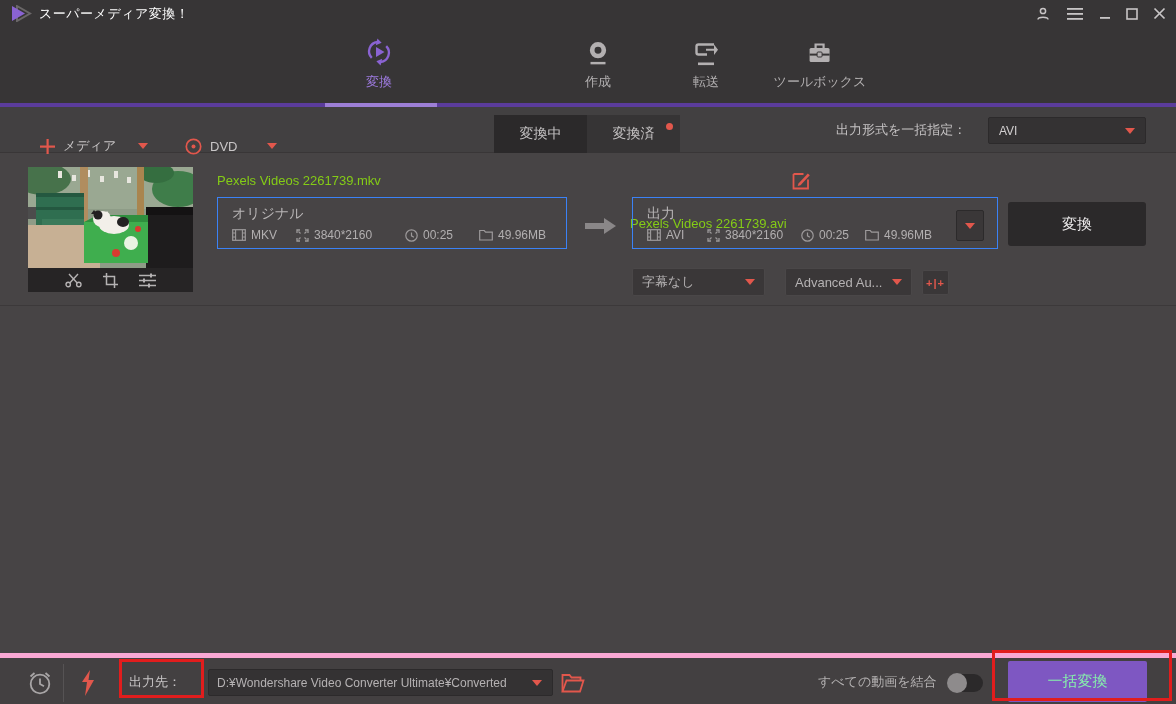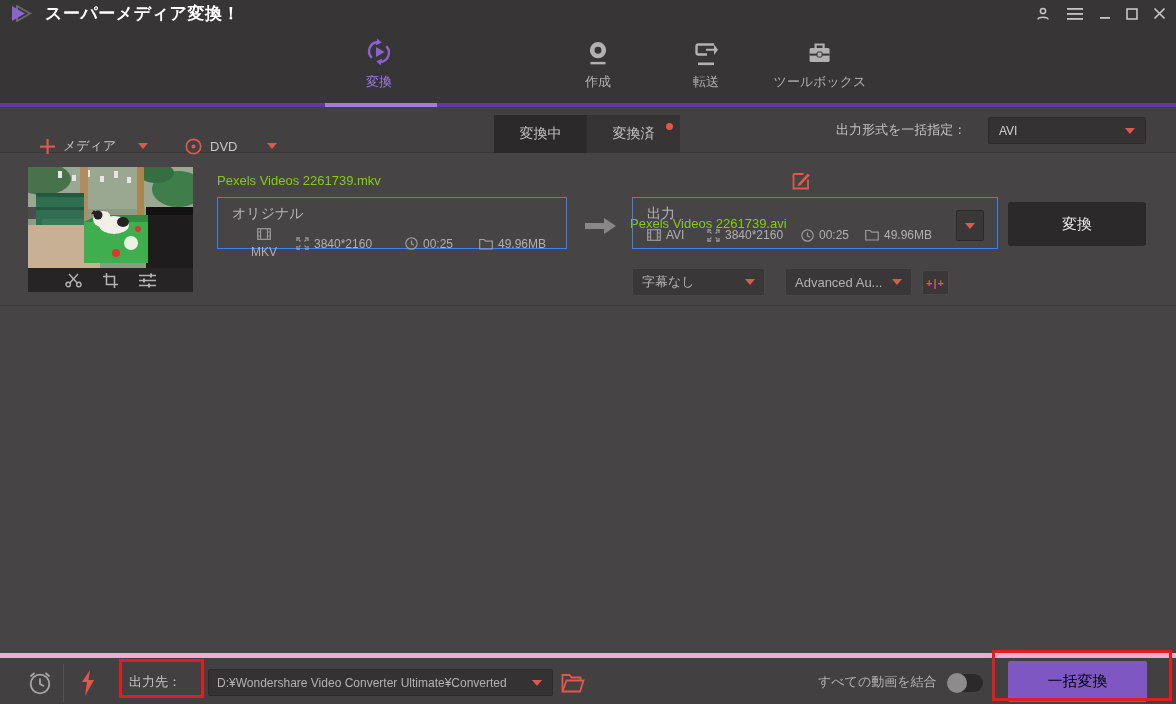--- a/index.html
+++ b/index.html
@@ -4,21 +4,21 @@
 <style>
   * { margin:0; padding:0; box-sizing:border-box; }
   body { background:#222; font-family:"Liberation Sans", sans-serif; }
   .app { position:relative; width:1176px; height:704px; background:#474445; overflow:hidden;
          font-family:"Liberation Sans", sans-serif; }
 
   
   .titlebar { position:absolute; top:0; left:0; right:0; height:27px; background:#373536;
               display:flex; align-items:center; }
   .logo { margin-left:10px; width:22px; height:17px; }
-  .app-title { margin-left:13px; color:#fff; font-size:17px; font-weight:bold; letter-spacing:.5px; }
+  .app-title { margin-left:7px; color:#fff; font-size:13px; font-weight:normal; letter-spacing:.5px; }
   .win-controls { position:absolute; right:10px; top:0; height:27px; display:flex; align-items:center; gap:15px; }
   .win-controls svg { display:block; }
 
   
   .navbar { position:absolute; top:27px; left:0; right:0; height:76px; background:#373536; }
   .nav-tab { position:absolute; top:7px; transform:translateX(-50%); text-align:center; cursor:default; }
   .nav-tab .nicon { height:34px; display:flex; align-items:flex-end; justify-content:center; }
   .nav-label { margin-top:5px; font-size:13px; color:#b3b0b1; white-space:nowrap; }
   .nav-tab.active .nav-label { color:#9d7ade; }
   .nav-underline { position:absolute; top:103px; left:0; right:0; height:4px; background:#5b3c9c; }
@@ -50,21 +50,21 @@
                justify-content:center; gap:21px; }
   .src-name, .out-name { position:absolute; top:173px; font-size:13px; color:#84cc16; }
   .src-name { left:217px; } .out-name { left:630px;margin-top:43px; }
   .edit-btn { position:absolute; left:792px; top:171px; cursor:pointer; }
   .info-box { position:absolute; top:197px; height:52px; border:1px solid #3b82f6; }
   .src-box { left:217px; width:350px; }
   .out-box { left:632px; width:366px; }
   .box-title { position:absolute; left:14px; top:7px; font-size:14px; color:#b8b5b6; }
   .box-info { position:absolute; left:14px; top:30px; display:flex; }
   .info-item { display:flex; align-items:center; gap:5px; font-size:12px; color:#b2afb0; }
-  .src-box .info-item:nth-child(1){width:64px;flex-direction:column;} .src-box .info-item:nth-child(2){width:109px;}
+  .src-box .info-item:nth-child(1){width:64px;} .src-box .info-item:nth-child(2){width:109px;}
   .src-box .info-item:nth-child(3){width:74px;}
   .out-box .info-item:nth-child(1){width:60px;} .out-box .info-item:nth-child(2){width:94px;}
   .out-box .info-item:nth-child(3){width:64px;}
   .out-dd-btn { position:absolute; right:13px; top:12px; width:28px; height:31px; background:#3a3738;
                 border:1px solid #2c2a2b; border-radius:2px; display:flex; align-items:center;
                 justify-content:center; cursor:pointer; }
   .flow-arrow { position:absolute; left:585px; top:215px; }
   .convert-btn { position:absolute; left:1008px; top:202px; width:138px; height:44px; background:#2b292a;
                  border-radius:3px; display:flex; align-items:center; justify-content:center;
                  font-size:15px; color:#eceaeb; cursor:pointer; }
@@ -88,21 +88,21 @@
              border:1px solid #2c2a2b; border-radius:2px; display:flex; align-items:center;
              padding:0 10px 0 8px; cursor:pointer; }
   .path-dd .dd-text { flex:1; font-size:12px; color:#b5b2b3; white-space:nowrap; overflow:hidden; }
   .merge-label { position:absolute; left:818px; top:15px; font-size:13px; color:#b5b2b3; }
   .toggle { position:absolute; left:948px; top:16px; width:35px; height:18px; background:#2b292a;
             border-radius:9px; cursor:pointer; }
   .toggle-knob { position:absolute; left:-1px; top:-1px; width:20px; height:20px; border-radius:50%;
                  background:#8e8b8c; }
   .batch-btn { position:absolute; left:1008px; top:3px; width:139px; height:41px; background:#7e57c2;
                border-radius:2px; display:flex; align-items:center; justify-content:center;
-               font-size:15px; color:#000000; cursor:pointer; }
+               font-size:15px; color:#86efac; cursor:pointer; }
 
   
   .annot { position:absolute; border:3px solid #e11d1d; z-index:20; pointer-events:none; }
   .annot-dest { left:119px; top:659px; width:85px; height:39px; }
   .annot-batch { left:992px; top:650px; width:180px; height:51px; }
 </style>
 </head>
 <body>
 
 <div class="app">

